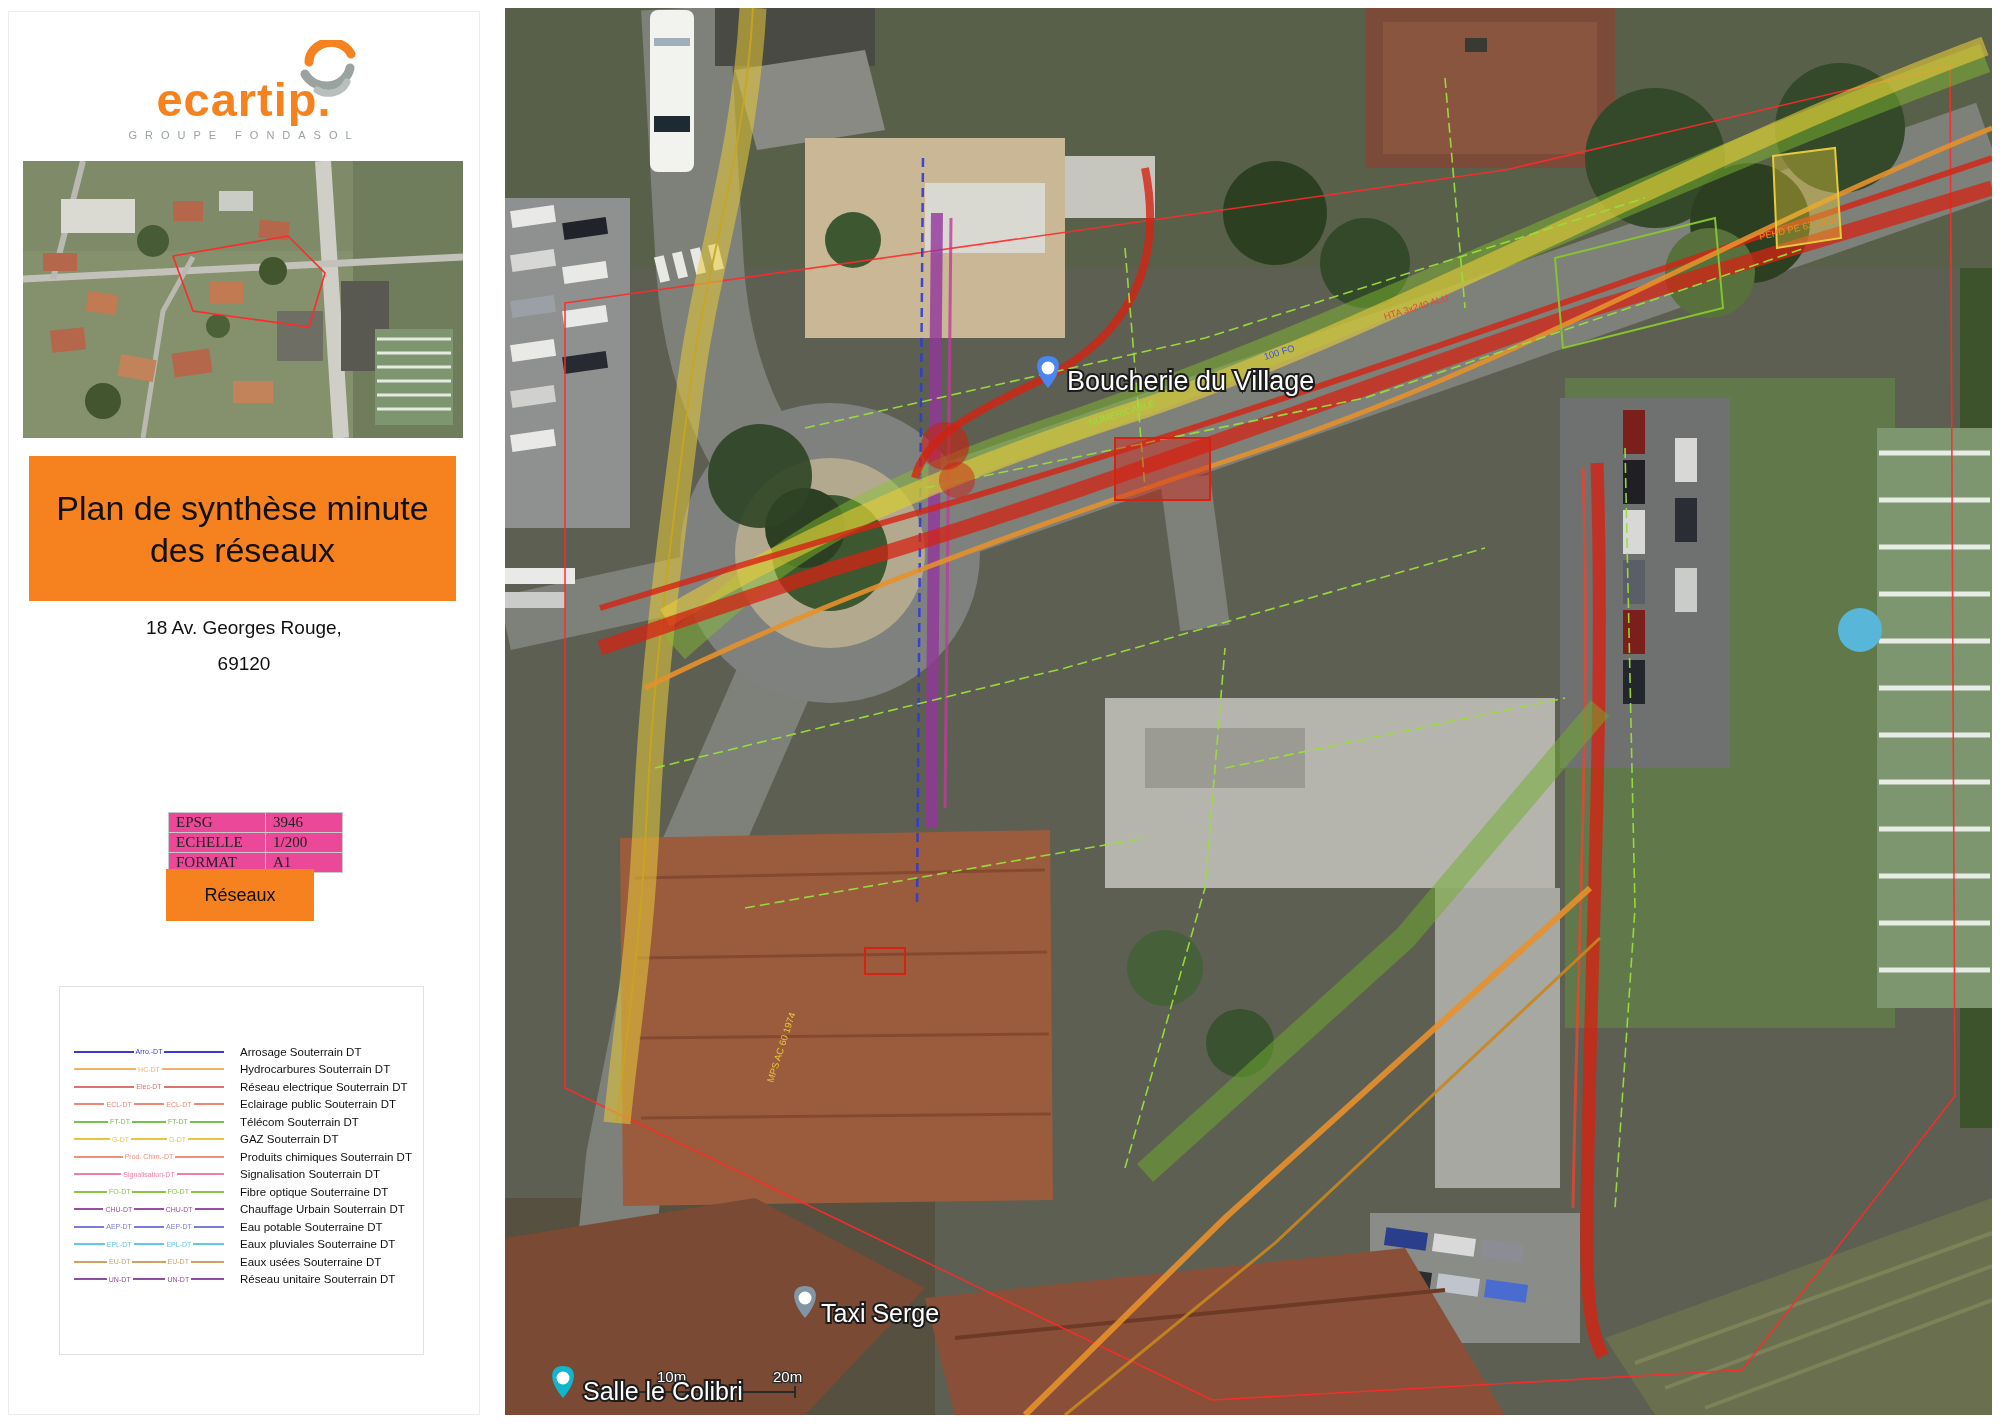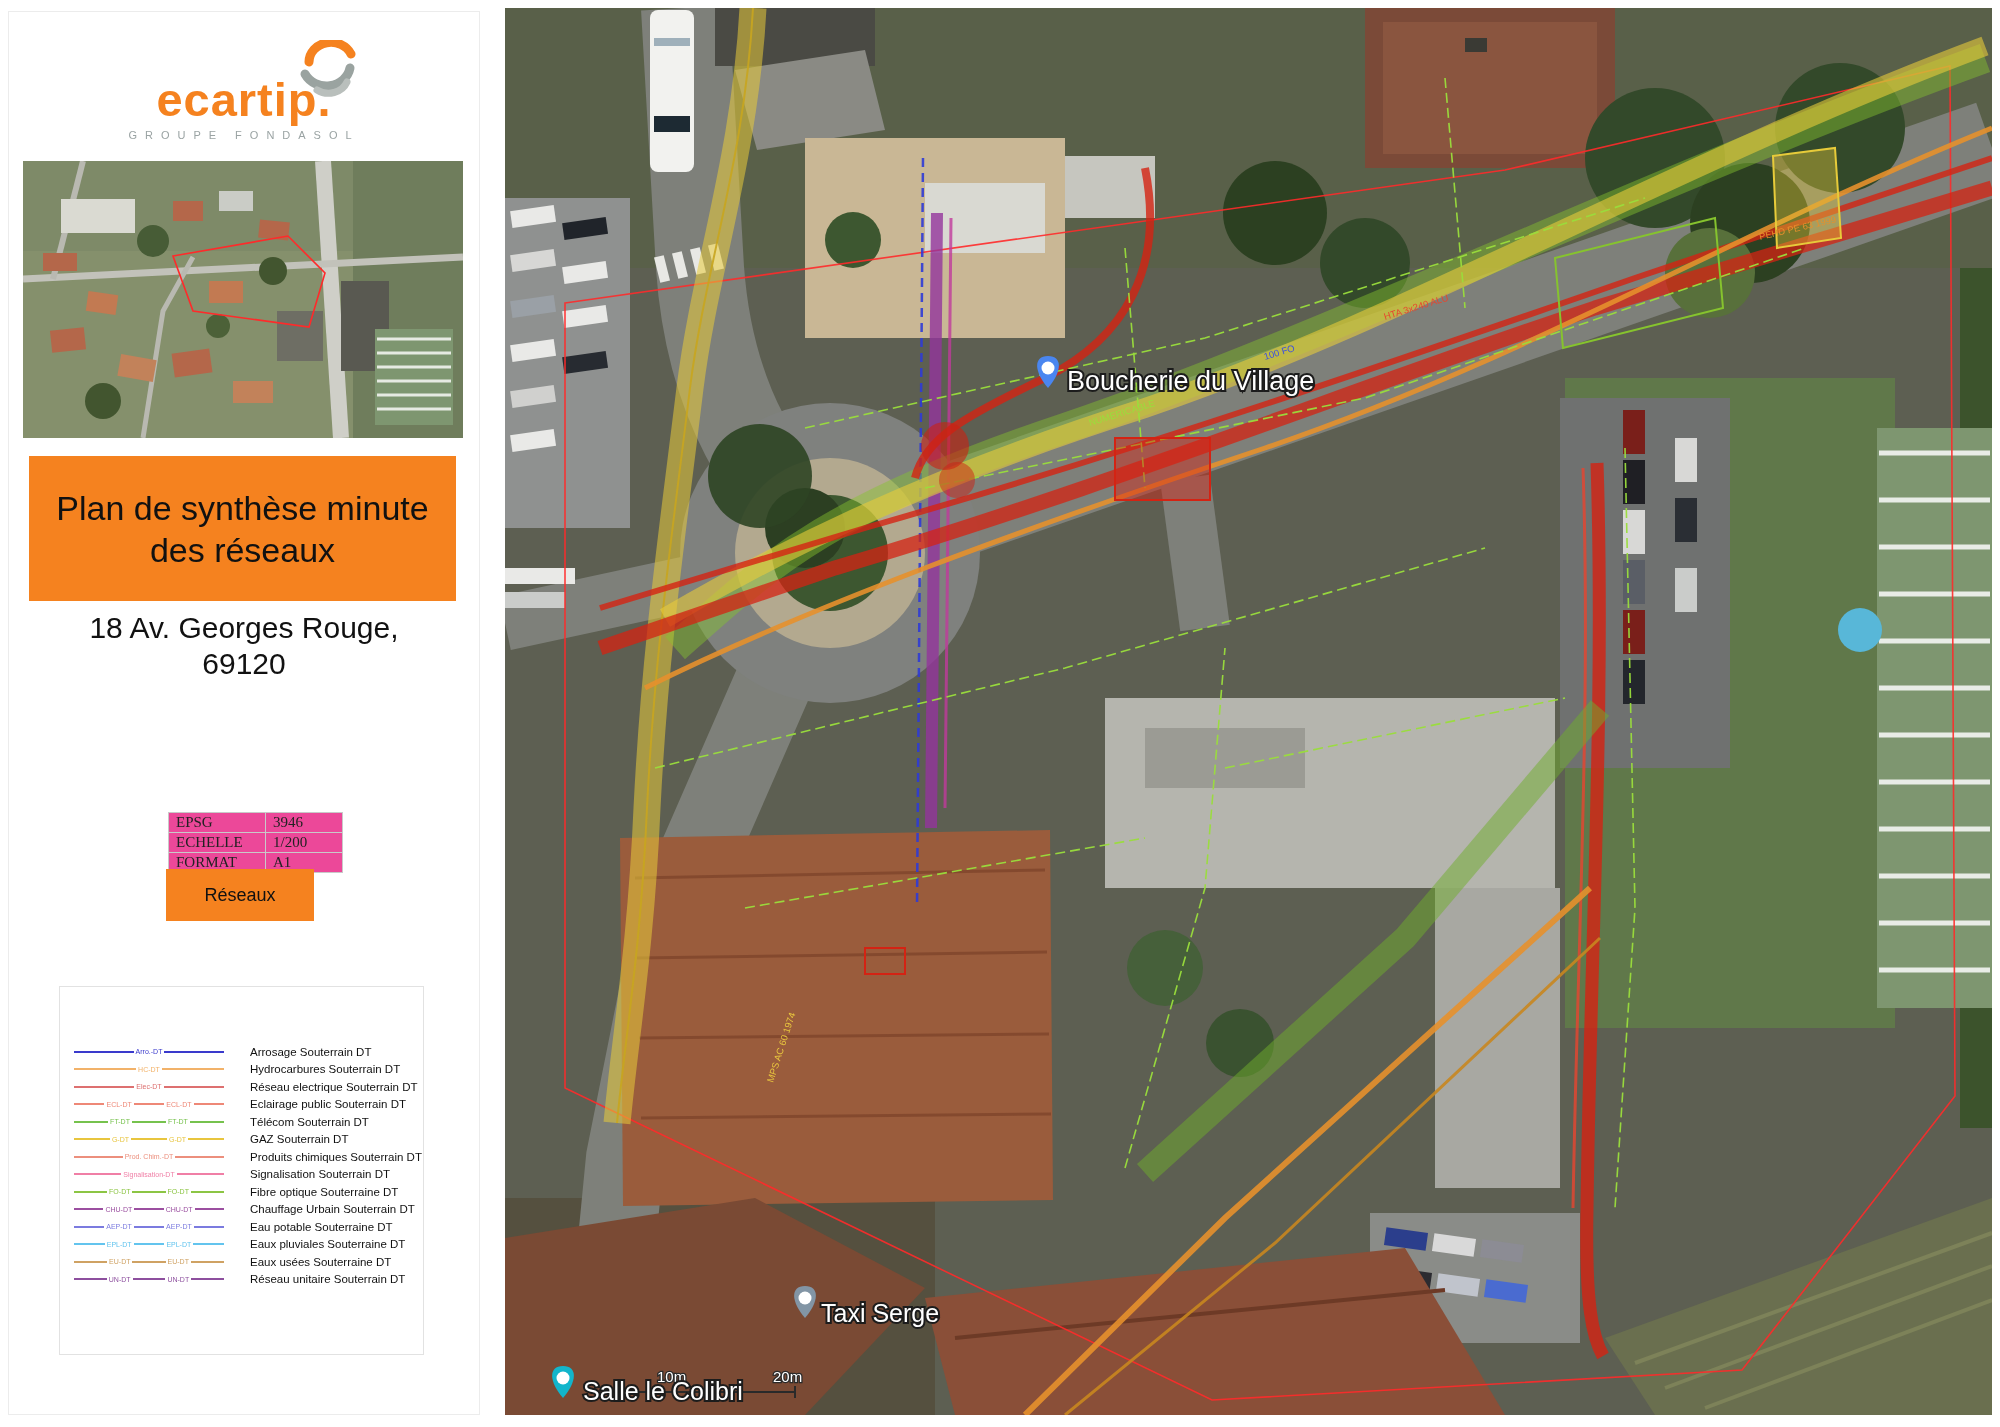--- a/index.html
+++ b/index.html
@@ -17,21 +17,21 @@
   .logo-text{margin-top:34px;font-size:47px;font-weight:700;color:#F5821F;letter-spacing:1px;}
   .logo-sub{margin-top:2px;font-size:11px;letter-spacing:8px;color:#9aa3a3;font-weight:400;}
   .thumb{position:absolute;left:14px;top:149px;width:440px;height:277px;overflow:hidden;}
   .banner{
     position:absolute;left:20px;top:444px;width:427px;height:145px;background:#F5821F;
     display:flex;flex-direction:column;align-items:center;justify-content:center;
     color:#111;font-size:34px;line-height:42px;text-align:center;
   }
   .address{
     position:absolute;left:0;top:598px;width:100%;text-align:center;
-    color:#111;font-size:30px;line-height:36px;
+    color:#111;font-size:19px;line-height:36px;
   }
   .info-table{
     position:absolute;left:159px;top:800px;border-collapse:collapse;background:#ec4899;font-family:Liberation Serif, serif;
   }
   .info-table td{
     border:1px solid #c9c9c9;font-size:15px;color:#222;padding:1px 7px;height:17px;
   }
   .info-table td.k{width:82px;}
   .info-table td.v{width:62px;}
   .reseaux-btn{
@@ -41,21 +41,21 @@
   }
   .legend-box{
     position:absolute;left:50px;top:974px;width:365px;height:369px;
     border:1px solid #e2e2e2;box-sizing:border-box;background:#fff;
     padding:56px 0 0 14px;
   }
   .legend-row{display:flex;align-items:center;height:17.5px;}
   .legend-sample{width:150px;display:flex;align-items:center;flex:0 0 150px;}
   .legend-seg{height:0;border-top:2px solid;flex:1 1 auto;}
   .legend-code{font-size:7px;line-height:7px;padding:0 2px;white-space:nowrap;}
-  .legend-label{margin-left:26px;font-size:11.5px;color:#111;white-space:nowrap;}
+  .legend-label{margin-left:16px;font-size:11.5px;color:#111;white-space:nowrap;}
   
   .map-wrap{position:absolute;left:505px;top:8px;width:1487px;height:1407px;background:#5d5f52;}
   .map-wrap svg{display:block;}
 </style>
 </head>
 <body>
 
 <div class="left-panel">
 
   <div class="logo">

